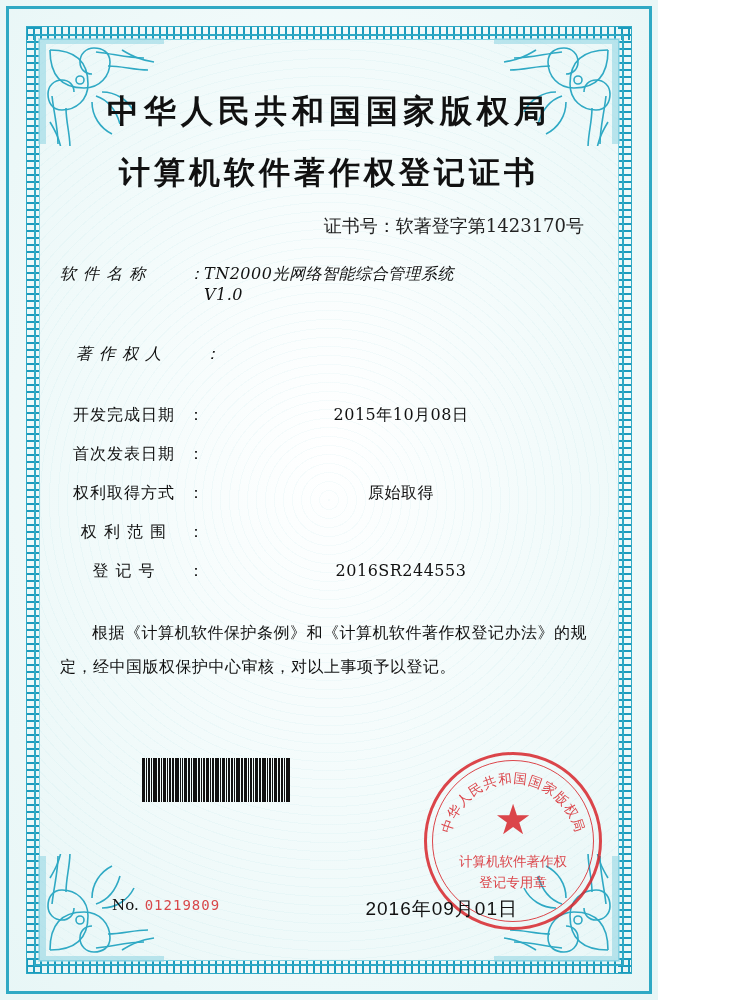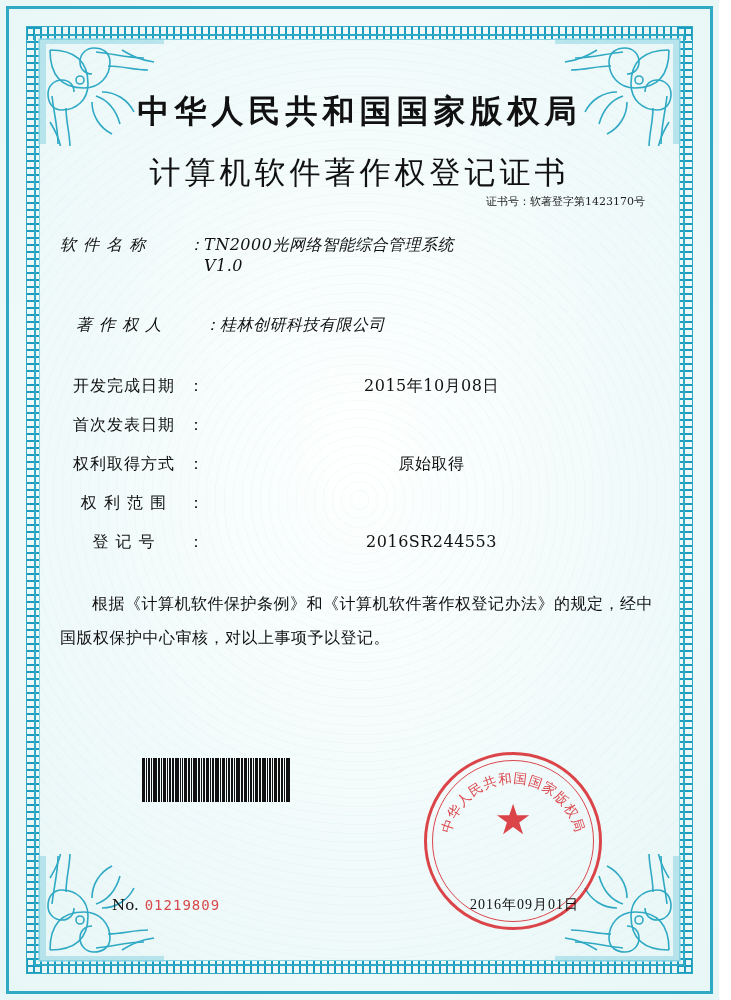--- a/index.html
+++ b/index.html
@@ -9,21 +9,21 @@
   }
   body {
     width: 731px;
     height: 1000px;
     font-family: "Liberation Serif", serif;
     overflow: hidden;
   }
 
   .certificate {
     position: relative;
-    width: 719px;
+    width: 658px;
     height: 1000px;
     background: #f2fbfb;
     background-image:
       radial-gradient(ellipse at 50% 45%, #ffffff 0%, #f3fbfb 45%, #e7f6f6 100%);
     overflow: hidden;
   }
 
   
   .border-outer {
     position: absolute;
@@ -106,26 +106,26 @@
     font-family: "DejaVu Serif", serif;
     font-weight: bold;
     margin-bottom: 18px;
   }
   .title-sub {
     text-align: center;
     font-size: 31px;
     letter-spacing: 4px;
     color: #111111;
     font-family: "DejaVu Serif", serif;
-    font-weight: normal;
-    margin-bottom: 0;
+    font-weight: bold;
+    margin-bottom: 20px;
   }
   .cert-no {
     text-align: right;
-    font-size: 11px;
+    font-size: 18px;
     color: #222;
     padding-right: 14px;
     margin-bottom: 26px;
     font-family: "DejaVu Serif", serif;
   }
 
   .field-row {
     display: flex;
     align-items: flex-start;
     margin-bottom: 18px;
@@ -245,24 +245,24 @@
     color: #d8484a;
     letter-spacing: 1px;
     margin-left: 6px;
     font-family: "DejaVu Sans Mono", monospace;
     font-size: 14px;
   }
   .footer-date {
     position: absolute;
     right: 140px;
     top: 896px;
-    font-size: 14px;
+    font-size: 19px;
     color: #111;
     letter-spacing: 1px;
-    font-family: Liberation Serif, serif;
+    font-family: Liberation Sans, sans-serif;
   }
 
   
   .texture {
     position: absolute;
     left: 40px; top: 40px; right: 40px; bottom: 40px;
     pointer-events: none;
     opacity: 0.25;
     background-image:
       repeating-radial-gradient(circle at 50% 50%, rgba(120,200,210,0.25) 0 1px, transparent 1px 9px);
@@ -361,21 +361,20 @@
         <div class="field-colon">：</div>
         <div class="field-value">
           <span>TN2000光网络智能综合管理系统</span>
           <span class="line2">V1.0</span>
         </div>
       </div>
 
       <div class="field-row block-b">
         <div class="field-label">著 作 权 人</div>
         <div class="field-colon">：</div>
-        <div class="field-value">桂林创研科技有限公司</div>
       </div>
     </div>
 
     <div class="block-c">
       <div class="field-row">
         <div class="field-label">开发完成日期</div>
         <div class="field-colon">：</div>
         <div class="field-value">2015年10月08日</div>
       </div>
 
@@ -460,20 +459,24 @@
     <div class="seal-inner-ring"></div>
     <svg class="seal-arc" viewBox="0 0 172 172">
       <defs>
         <path id="arcpath" d="M 22 92 A 64 64 0 0 1 150 92"></path>
       </defs>
       <text>
         <textPath href="#arcpath" startOffset="50%" text-anchor="middle">中华人民共和国国家版权局</textPath>
       </text>
     </svg>
     <div class="seal-star">★</div>
+    <div class="seal-bottom-text">
+      <div>计算机软件著作权</div>
+      <div>登记专用章</div>
+    </div>
   </div>
 
   <div class="footer-no">
     <span>No.</span><span class="num">01219809</span>
   </div>
   <div class="footer-date">2016年09月01日</div>
 
 </div>
 
 </body></html>

